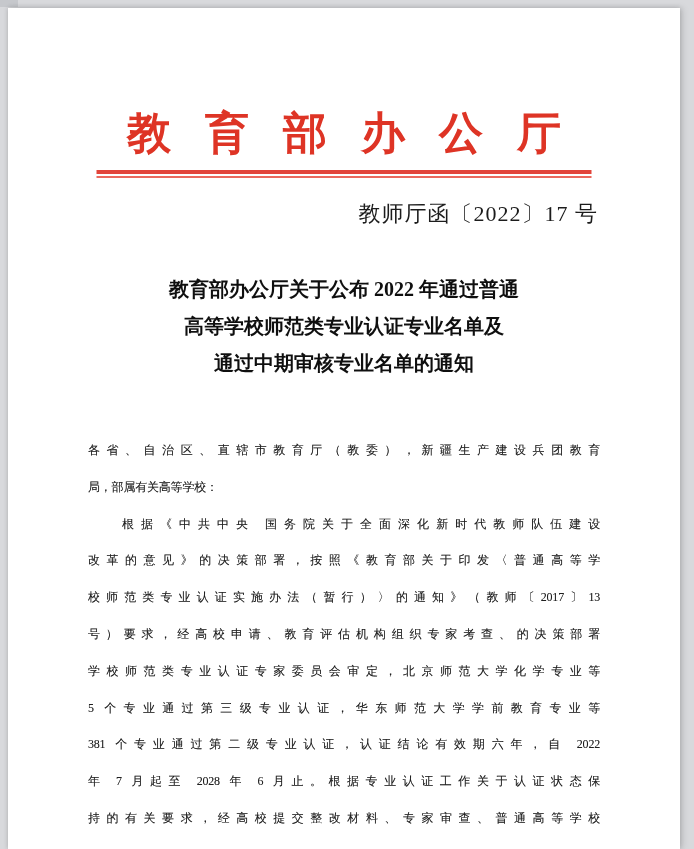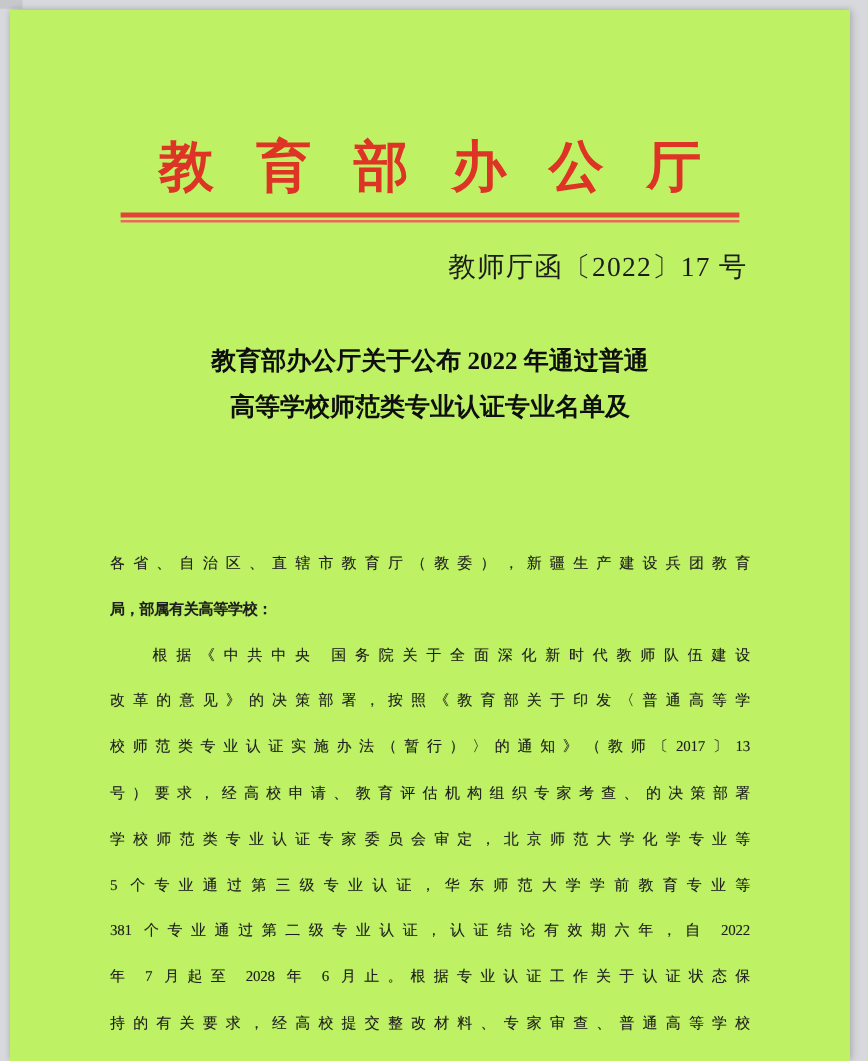--- a/index.html
+++ b/index.html
@@ -11,21 +11,21 @@
   }
   .corner-smudge {
     position: absolute; left: 0; top: 0;
     width: 18px; height: 7px;
     background: #c6c8cc;
   }
   .page {
     position: absolute;
     left: 8px; top: 8px;
     width: 672px; height: 841px;
-    background: #bef264;
+    background: #ffffff;
     box-shadow: 0 0 5px rgba(0,0,0,0.18), 3px 0 7px rgba(0,0,0,0.10);
   }
   .agency {
     position: absolute;
     left: 0; right: 0; top: 100px;
     text-align: center;
     color: #de3425;
     font-size: 44px;
     font-weight: 700;
     letter-spacing: 34px;
@@ -73,21 +73,20 @@
     line-height: 36.8px;
     text-align: justify;
     text-align-last: justify;
     white-space: nowrap;
     overflow: hidden;
     text-shadow: 0 0 0.6px rgba(0,0,0,0.35);
   }
   .body-text .line.short {
     text-align: left;
     text-align-last: left;
-    font-weight: bold;
   }
   .body-text .line.indent { text-indent: 34px; }
 </style>
 </head>
 <body>
 
 <div class="corner-smudge"></div>
 
 <div class="page">
 
@@ -97,20 +96,21 @@
     <div class="thick"></div>
     <div class="gap"></div>
     <div class="thin"></div>
   </div>
 
   <div class="docnum">教师厅函〔2022〕17 号</div>
 
   <div class="title">
     <div>教育部办公厅关于公布 2022 年通过普通</div>
     <div>高等学校师范类专业认证专业名单及</div>
+    <div>通过中期审核专业名单的通知</div>
   </div>
 
   <div class="body-text">
     <div class="line">各省、自治区、直辖市教育厅（教委），新疆生产建设兵团教育</div>
     <div class="line short">局，部属有关高等学校：</div>
     <div class="line indent">根据《中共中央 国务院关于全面深化新时代教师队伍建设</div>
     <div class="line">改革的意见》的决策部署，按照《教育部关于印发〈普通高等学</div>
     <div class="line">校师范类专业认证实施办法（暂行）〉的通知》（教师〔2017〕13</div>
     <div class="line">号）要求，经高校申请、教育评估机构组织专家考查、的决策部署</div>
     <div class="line">学校师范类专业认证专家委员会审定，北京师范大学化学专业等</div>

